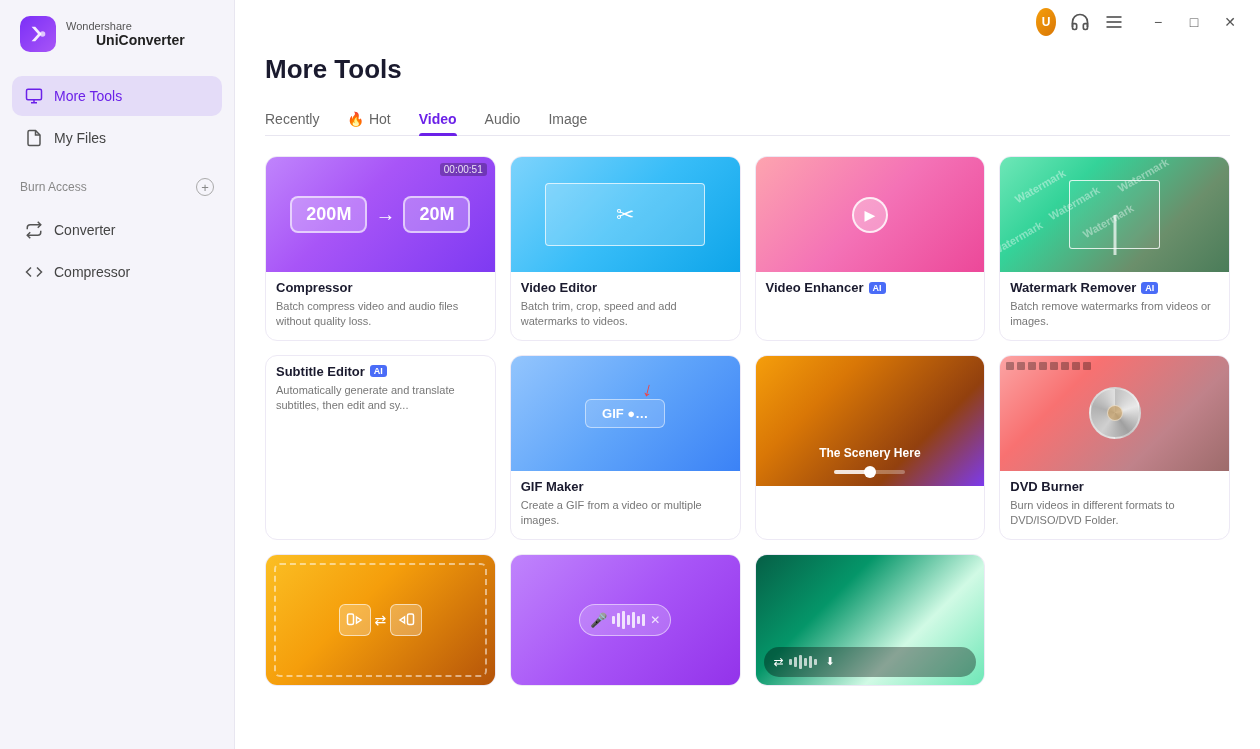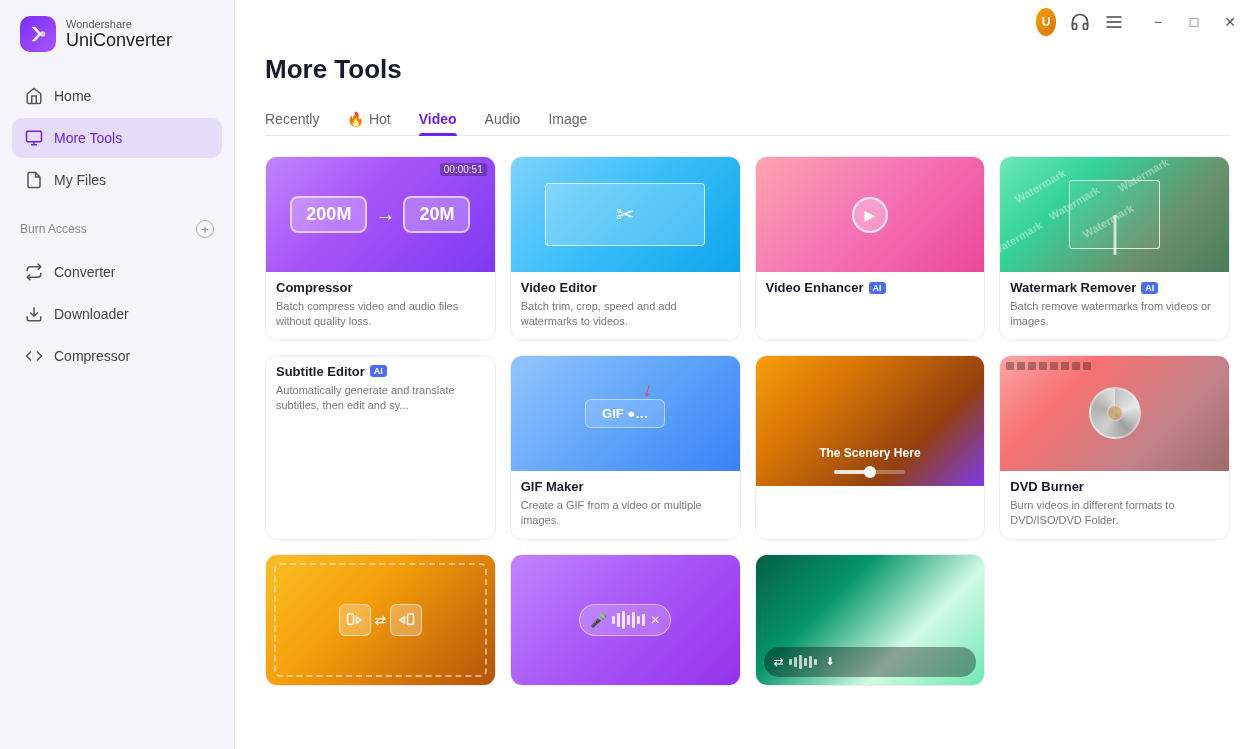--- a/index.html
+++ b/index.html
@@ -27,21 +27,21 @@
       background: linear-gradient(135deg, #7b2ff7, #a855f7);
       border-radius: 10px;
       display: flex;
       align-items: center;
       justify-content: center;
       flex-shrink: 0;
     }
     .logo-icon svg { width: 22px; height: 22px; }
     .logo-text { display: flex; flex-direction: column; }
     .logo-brand { font-size: 11px; color: #555; font-weight: 400; }
-    .logo-product { font-size: 18px; font-weight: 400; color: #222; }
+    .logo-product { font-size: 14px; font-weight: 700; color: #222; margin-left: 30px; }
 
     .nav-list { list-style: none; padding: 8px 12px; display: flex; flex-direction: column; gap: 2px; }
     .nav-item {
       display: flex;
       align-items: center;
       gap: 10px;
       padding: 10px 12px;
       border-radius: 10px;
       cursor: pointer;
       font-size: 14px;
@@ -590,29 +590,20 @@
         <circle cx="17" cy="12" r="3" fill="white" opacity="0.7"></circle>
       </svg>
     </div>
     <div class="logo-text">
       <span class="logo-brand">Wondershare</span>
       <span class="logo-product">UniConverter</span>
     </div>
   </div>
 
   <ul class="nav-list">
-    <li class="nav-item">
-      <span class="nav-icon">
-        <svg width="18" height="18" viewBox="0 0 24 24" fill="none" stroke="#555" stroke-width="2">
-          <path d="M3 9l9-7 9 7v11a2 2 0 0 1-2 2H5a2 2 0 0 1-2-2z"></path>
-          <polyline points="9 22 9 12 15 12 15 22"></polyline>
-        </svg>
-      </span>
-      <span>Home</span>
-    </li>
     <li class="nav-item active">
       <span class="nav-icon">
         <svg width="18" height="18" viewBox="0 0 24 24" fill="none" stroke="#6b21e8" stroke-width="2">
           <rect x="2" y="3" width="20" height="14" rx="2"></rect>
           <line x1="8" y1="21" x2="16" y2="21"></line>
           <line x1="12" y1="17" x2="12" y2="21"></line>
         </svg>
       </span>
       <span>More Tools</span>
     </li>
@@ -640,30 +631,20 @@
           <path d="M3 11V9a4 4 0 0 1 4-4h14"></path>
           <polyline points="7 23 3 19 7 15"></polyline>
           <path d="M21 13v2a4 4 0 0 1-4 4H3"></path>
         </svg>
       </span>
       <span>Converter</span>
     </li>
     <li class="nav-item">
       <span class="nav-icon">
         <svg width="18" height="18" viewBox="0 0 24 24" fill="none" stroke="#555" stroke-width="2">
-          <path d="M21 15v4a2 2 0 0 1-2 2H5a2 2 0 0 1-2-2v-4"></path>
-          <polyline points="7 10 12 15 17 10"></polyline>
-          <line x1="12" y1="15" x2="12" y2="3"></line>
-        </svg>
-      </span>
-      <span>Downloader</span>
-    </li>
-    <li class="nav-item">
-      <span class="nav-icon">
-        <svg width="18" height="18" viewBox="0 0 24 24" fill="none" stroke="#555" stroke-width="2">
           <polyline points="8 6 2 12 8 18"></polyline>
           <polyline points="16 6 22 12 16 18"></polyline>
         </svg>
       </span>
       <span>Compressor</span>
     </li>
   </ul>
 </div>
 
 <div class="main">

